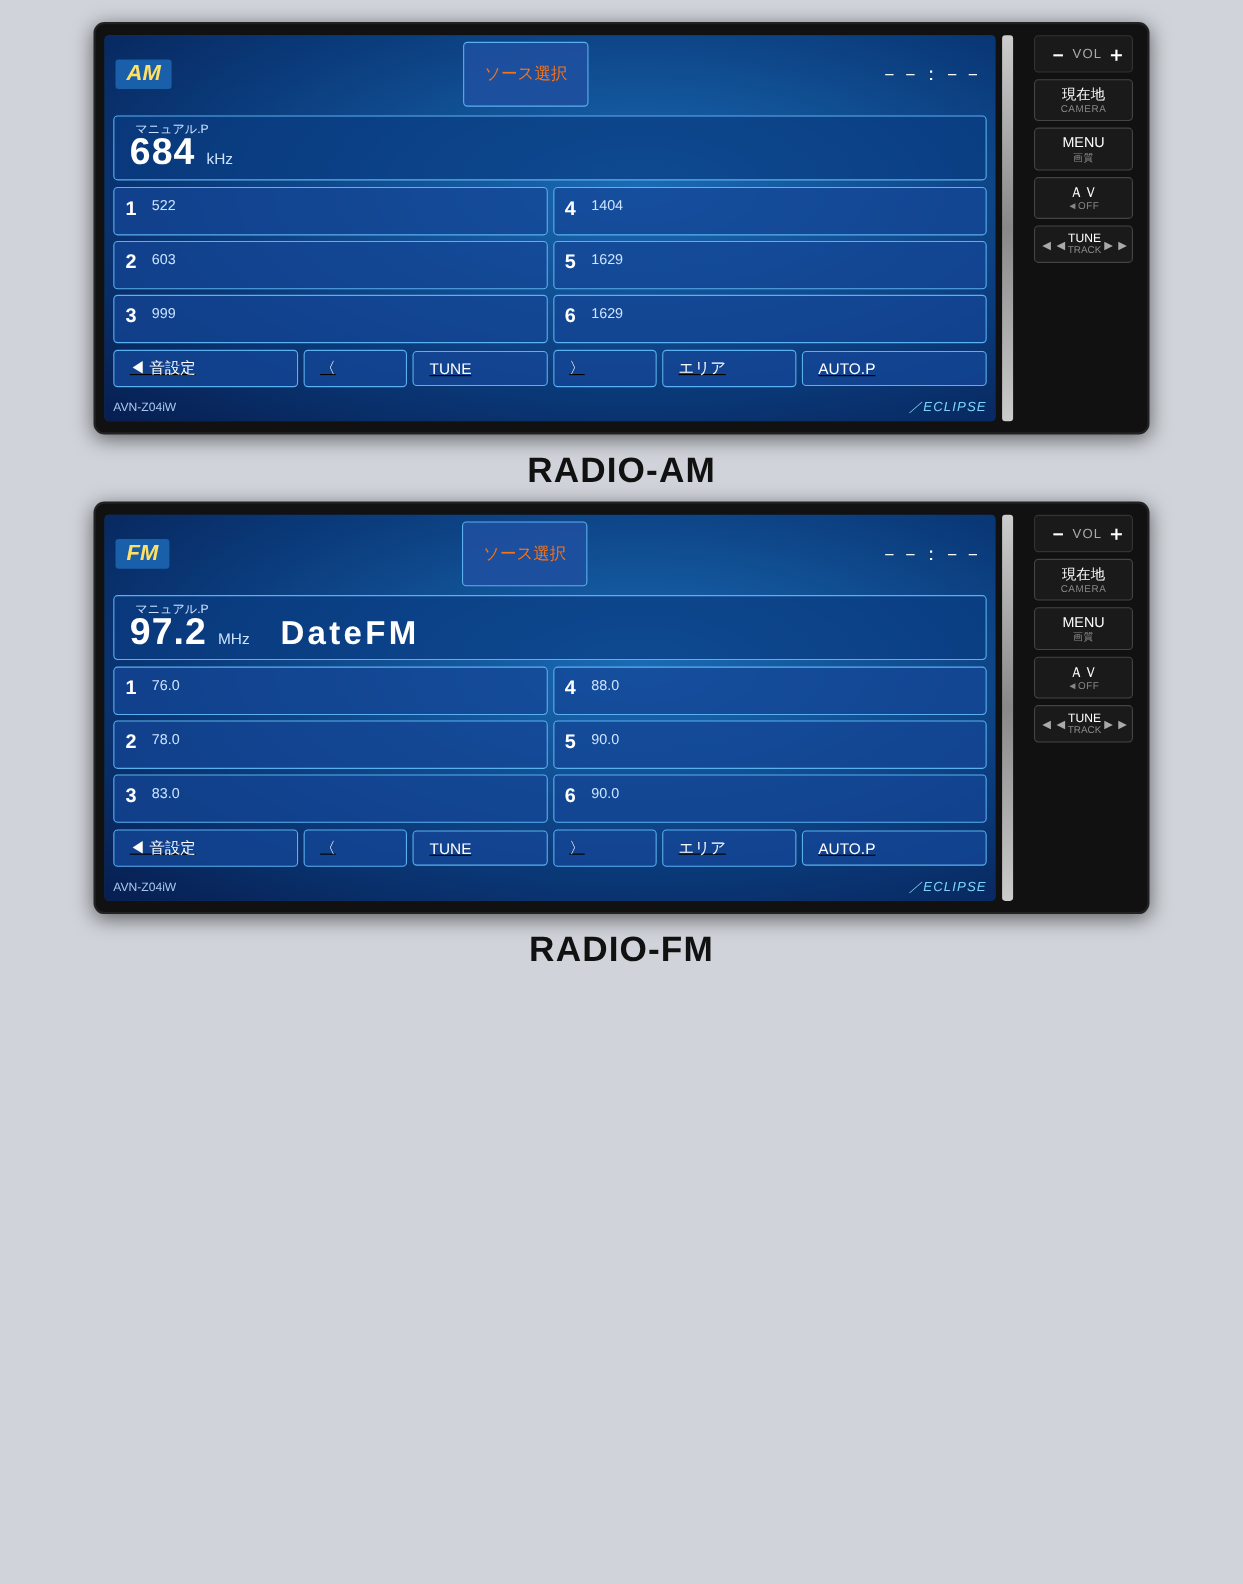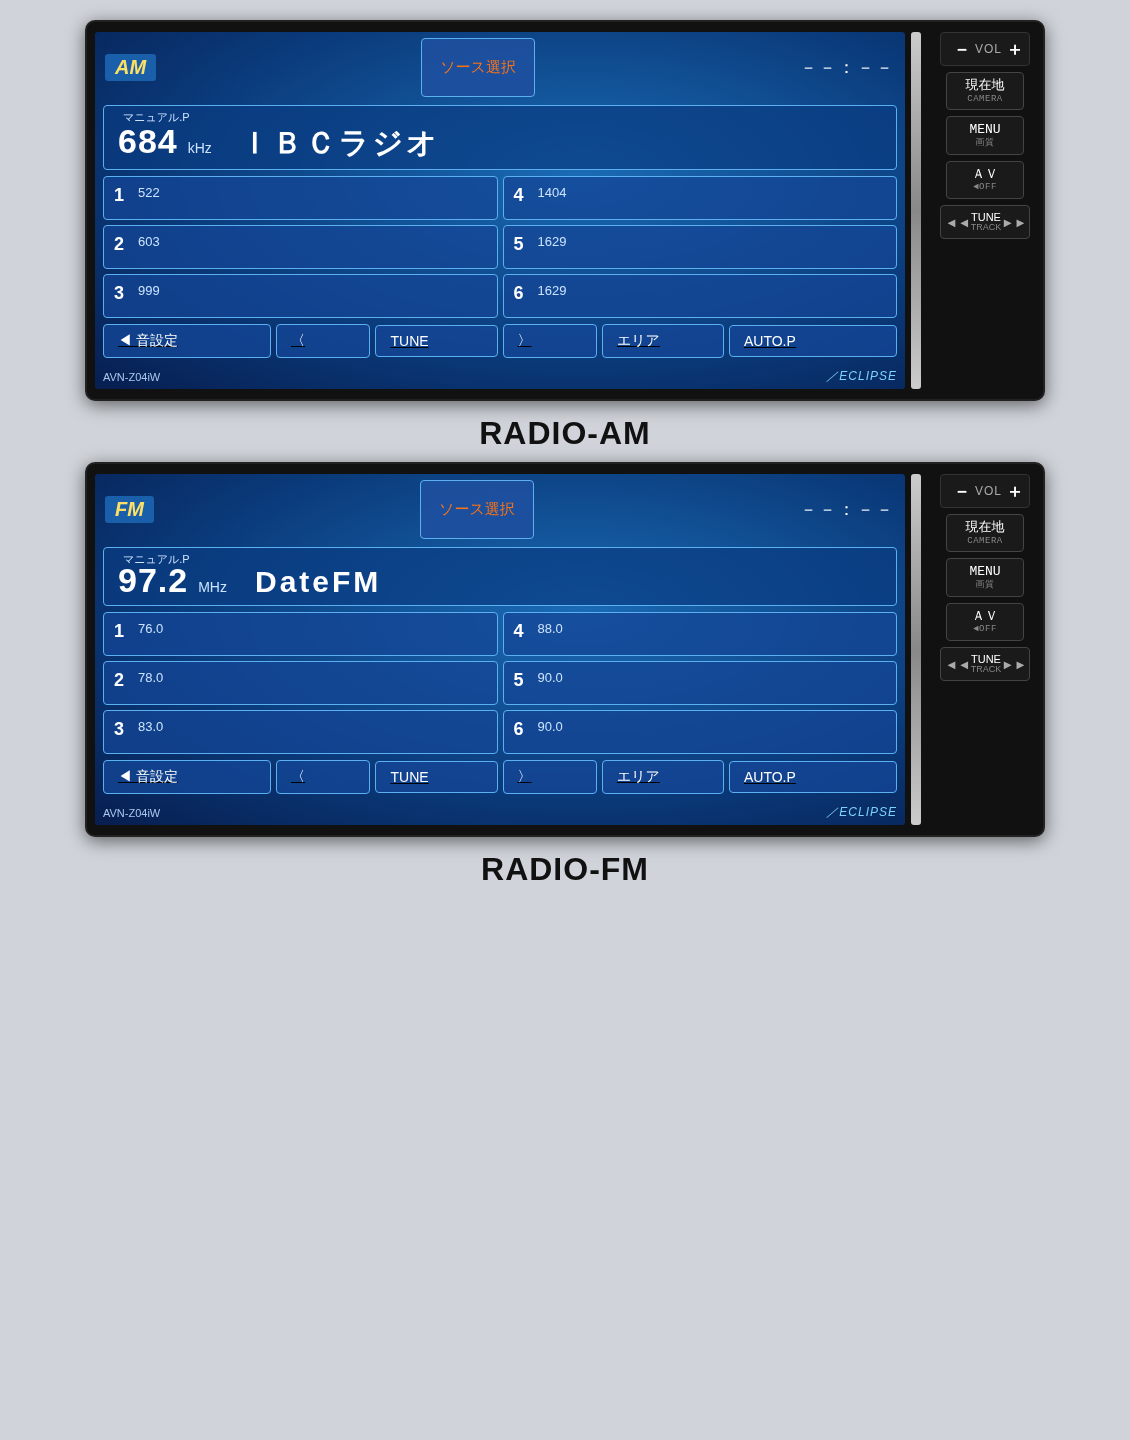--- a/index.html
+++ b/index.html
@@ -256,23 +256,22 @@
     }
 
     .ctrl-btn {
       background: #1a1a1a;
       border: 1px solid #444;
       border-radius: 4px;
       color: #fff;
       font-size: 12px;
       padding: 5px 6px;
       text-align: center;
-      width: 78px;
+      width: 90px;
       line-height: 1.2;
-      font-family: Liberation Mono, monospace;
     }
 
     .ctrl-btn .main-label {
       font-size: 13px;
       display: block;
       color: #fff;
     }
 
     .ctrl-btn .sub-label {
       font-size: 9px;
@@ -336,21 +335,20 @@
       <div class="screen-topbar">
         <div class="screen-mode">AM</div>
         <div class="screen-source-btn">ソース選択</div>
         <div class="screen-time">－－：－－</div>
       </div>
 
       <div class="station-bar">
         <span class="station-manual">マニュアル.P</span>
         <span class="station-freq">684</span>
         <span class="station-unit">kHz</span>
-        <span class="station-name">ＩＢＣラジオ</span>
       </div>
 
       <div class="preset-grid">
         <div class="preset-btn">
           <span class="preset-num">1</span>
           <span class="preset-freq-val">522</span>
         </div>
         <div class="preset-btn">
           <span class="preset-num">4</span>
           <span class="preset-freq-val">1404</span>

